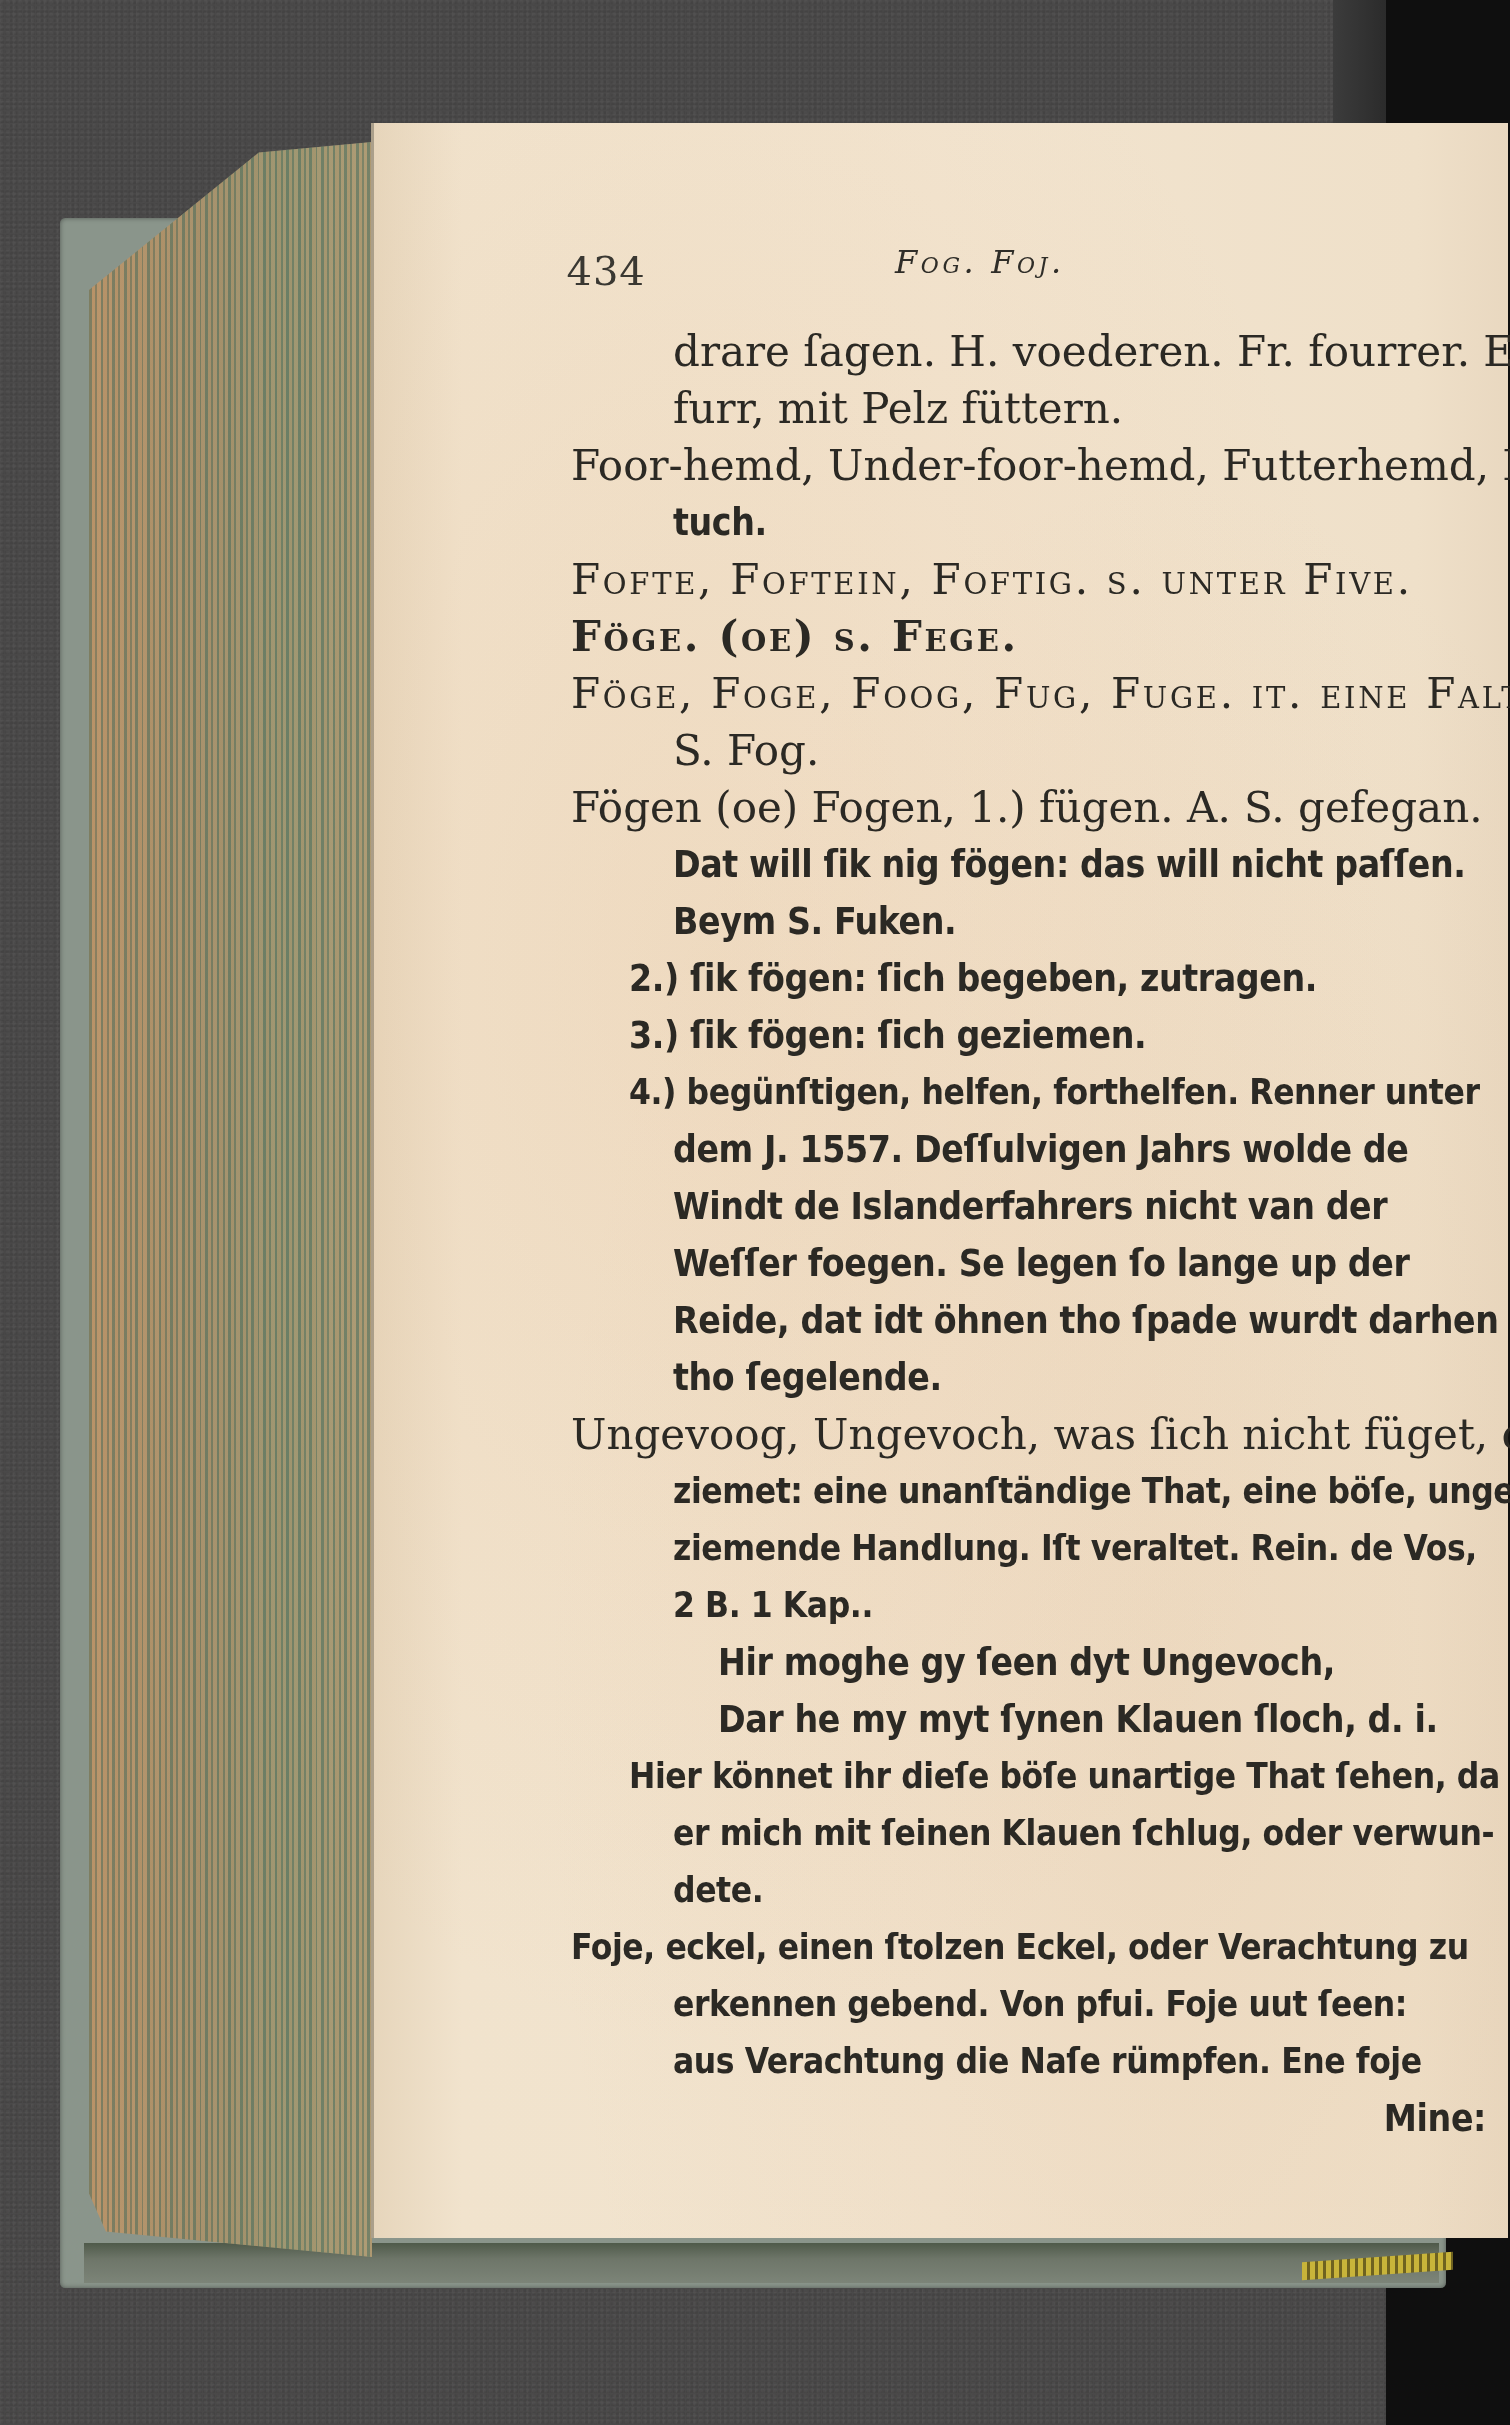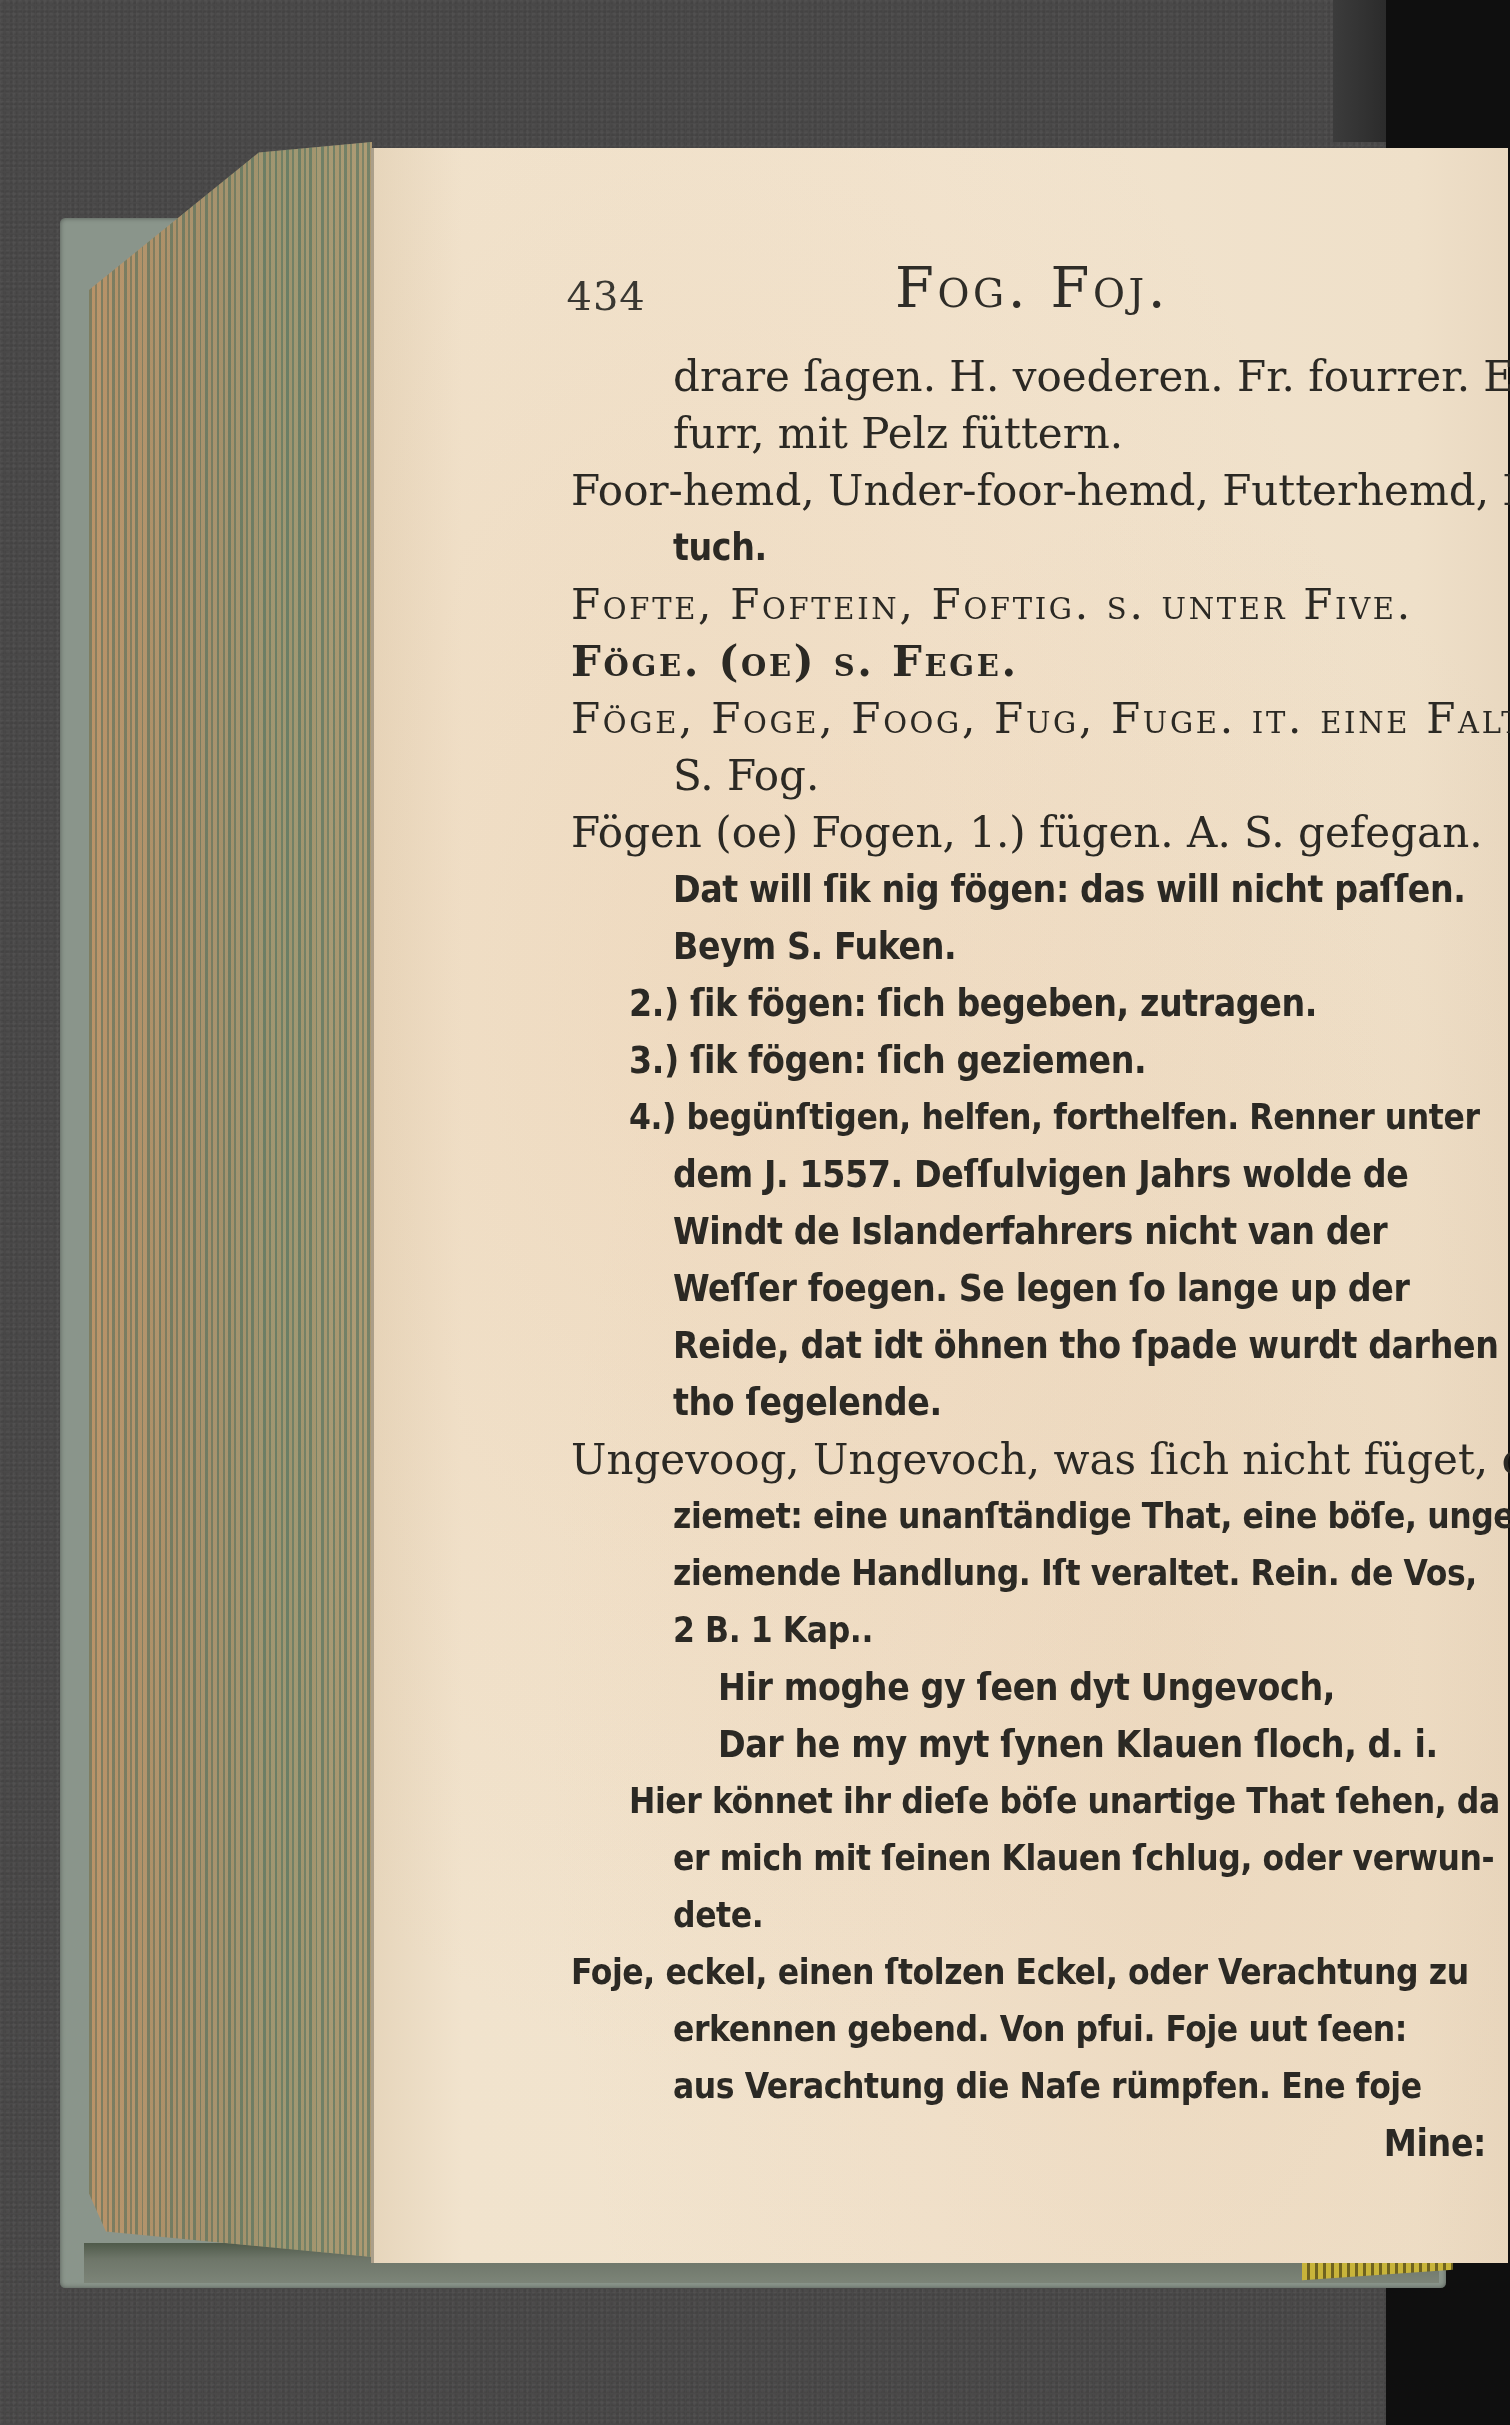--- a/index.html
+++ b/index.html
@@ -35,37 +35,37 @@
     transform:skewY(-4deg);
   }
   .fore-edge {
     position:absolute; left:89px; top:142px; width:283px; height:2115px;
     background:
       repeating-linear-gradient(90deg, rgba(80,110,90,0.55) 0 2.7px, rgba(190,150,100,0.35) 2.7px 6.2px, rgba(70,100,80,0.4) 6.2px 8px, rgba(200,160,110,0.3) 8px 11.6px),
       linear-gradient(90deg,#b6916a 0%, #9a8c6c 40%, #8d9373 70%, #a59a78 100%);
     clip-path: polygon(0 7%, 60% 0.5%, 100% 0, 100% 100%, 6% 98.8%, 0 97%);
   }
   .page {
-    position:absolute; left:371px; top:148px; width:1137px; height:2115px;
+    position:absolute; left:371px; top:123px; width:1137px; height:2115px;
     background:
       radial-gradient(ellipse at 30% 40%, rgba(230,190,150,0.25), transparent 60%),
       radial-gradient(ellipse at 70% 75%, rgba(220,180,140,0.2), transparent 55%),
       linear-gradient(90deg,#e6d5bb 0%, #f1e3cd 8%, #f2e4cf 50%, #efe0c9 92%, #e9d8c0 100%);
   }
   .gutter-line {
     position:absolute; left:0; top:0; width:2.7px; height:100%;
     background:rgba(60,60,50,0.35);
   }
   .text-block {
     position:absolute; left:200px; top:102px; width:942px;
     color:#2b2924; font-size:42px; line-height:57px;
   }
   .running-head { position:relative; height:98px; }
   .page-number { position:absolute; left:-4.4px; top:18px; font-size:40px; letter-spacing:0.9px; color:#3a3832; }
-  .header-title { position:absolute; left:324px; top:9px; font-size:56px; letter-spacing:3.6px; font-variant:small-caps; color:#2f2d28; }
+  .header-title { position:absolute; left:324px; top:9px; font-size:32px; letter-spacing:3.6px; font-variant:small-caps; color:#2f2d28;font-style:italic; }
   .line { white-space:nowrap; height:57px; }
   .indent1 { padding-left:102px; }
   .indent2 { padding-left:58px; }
   .indent3 { padding-left:147px; }
   .sc { font-variant:small-caps; letter-spacing:2.7px; }
   .frak { font-family:"DejaVu Sans Condensed","DejaVu Sans",sans-serif; font-weight:bold; font-size:37px; letter-spacing:-0.4px; }
   .small { font-size:35px; }
   .right-align { text-align:right; padding-right:27px; }
   .bold-head { font-weight:bold; }
 </style>

